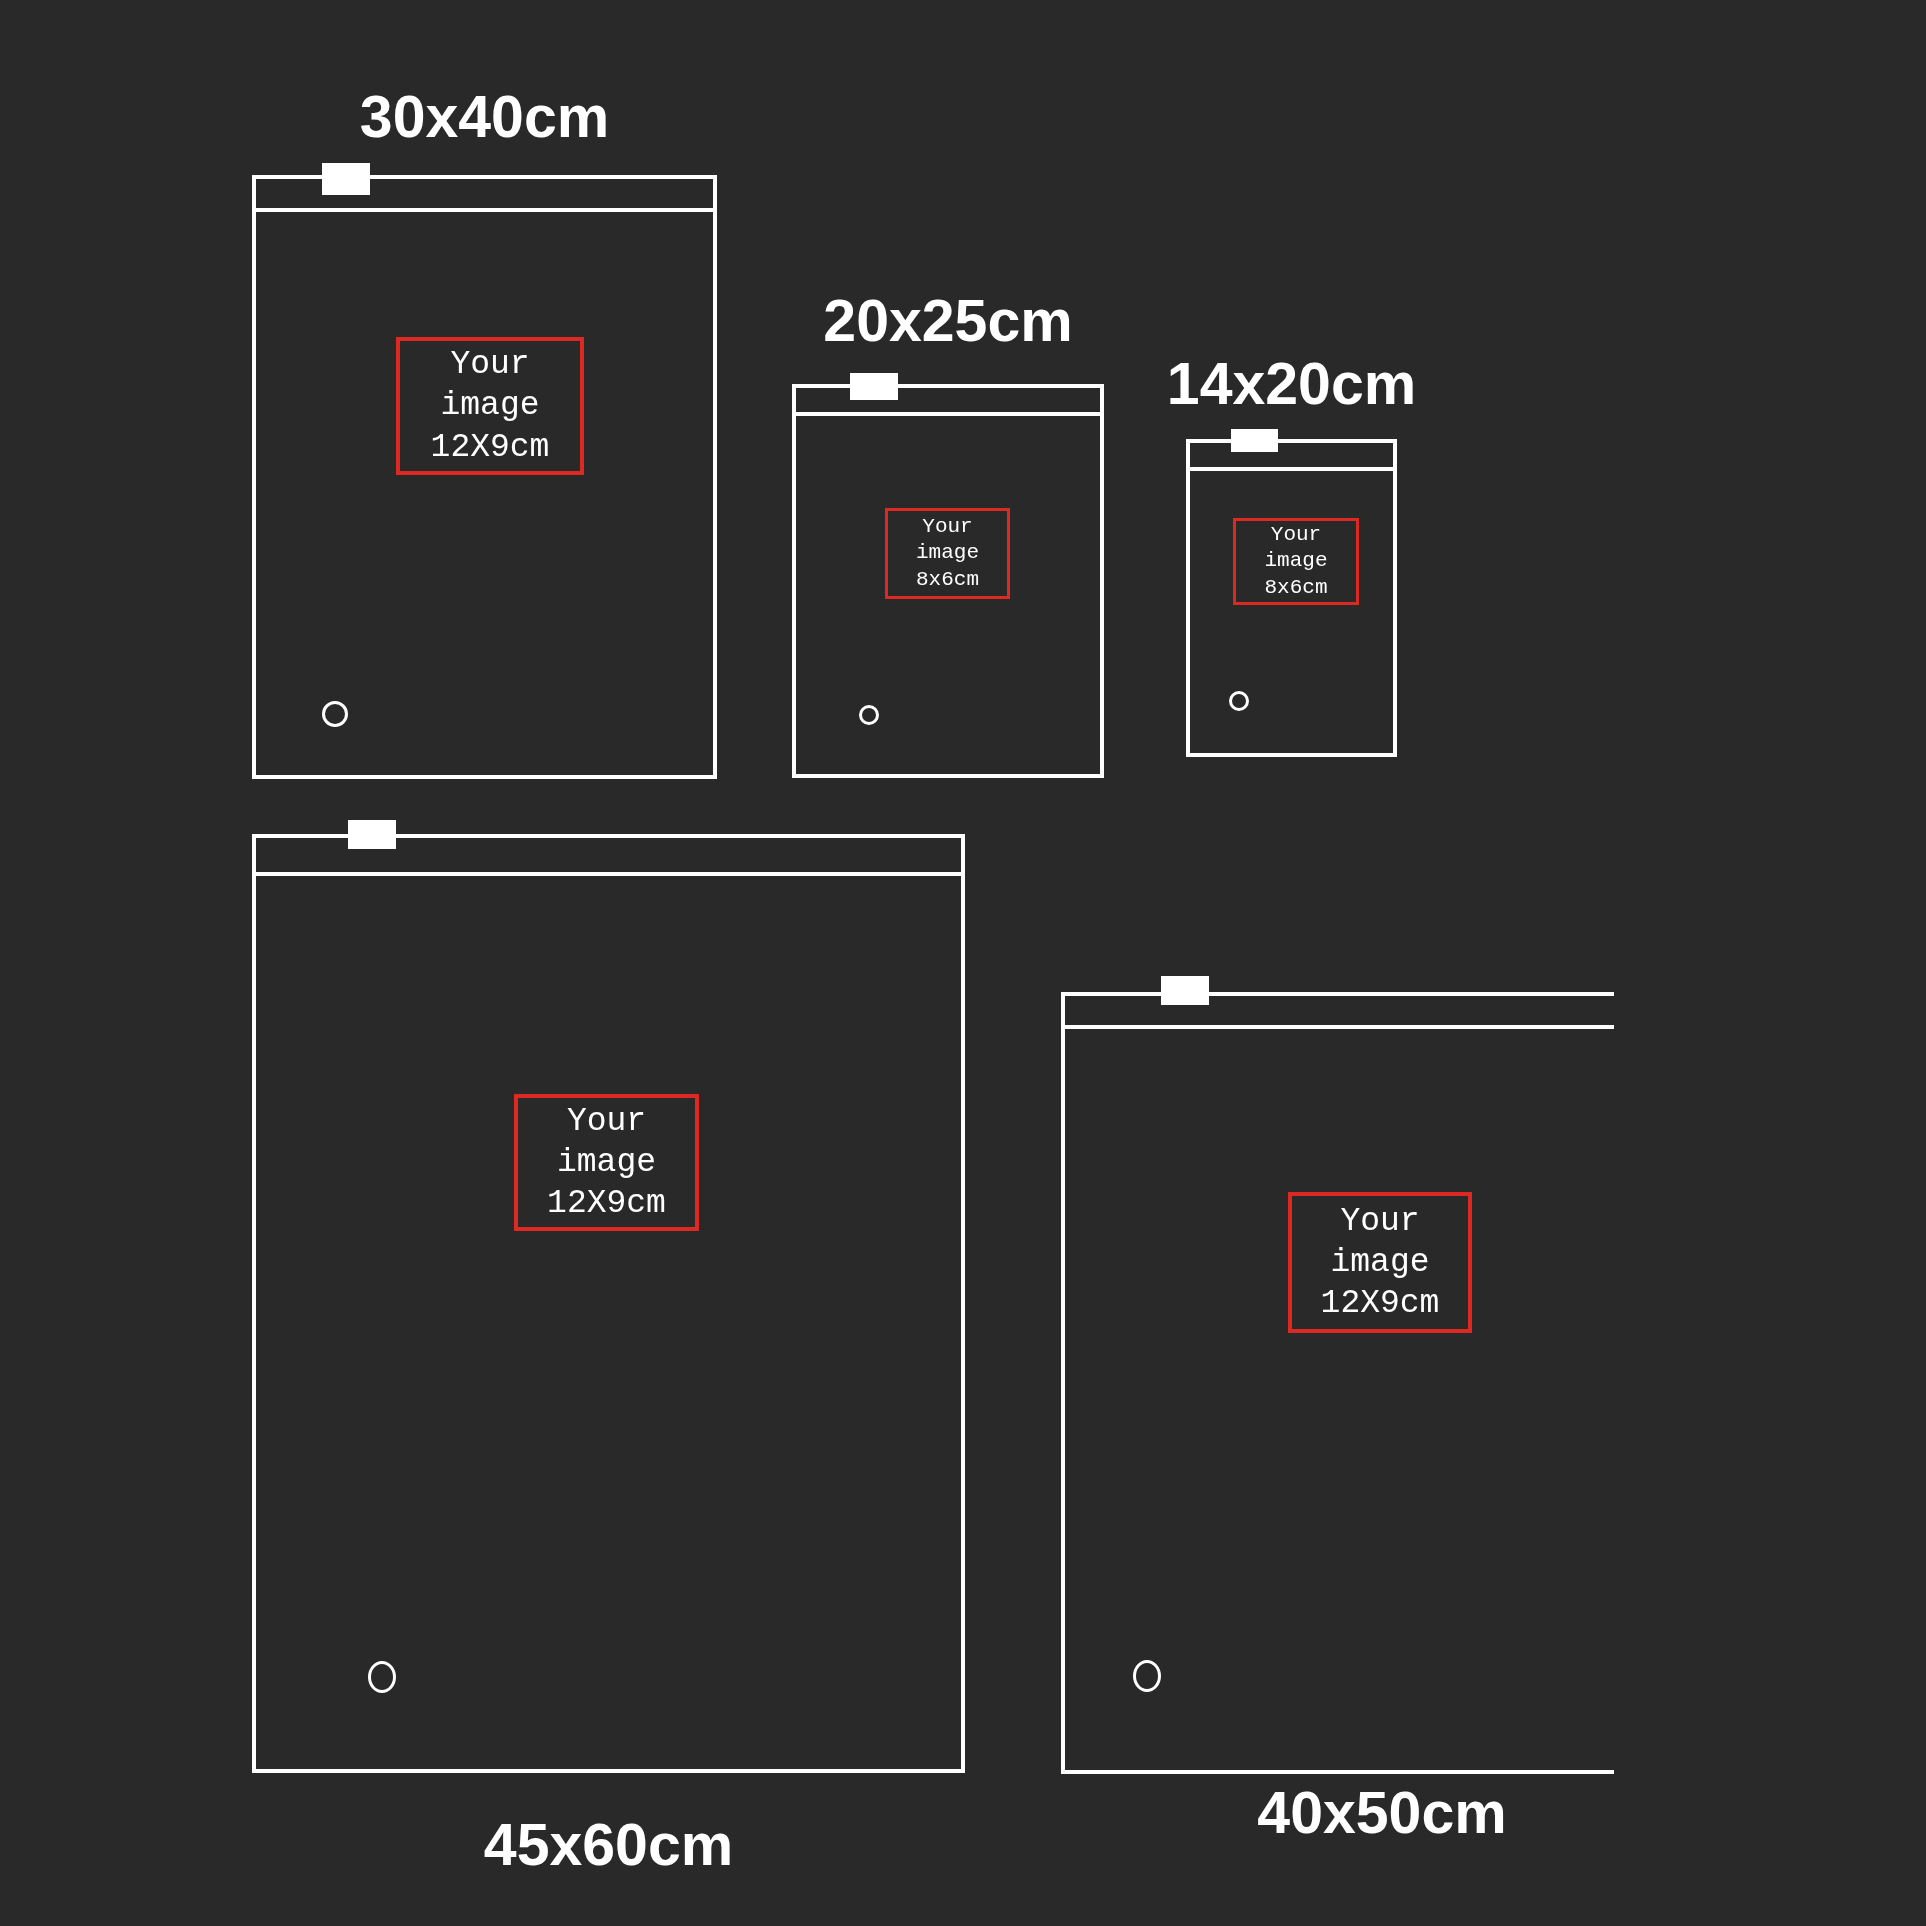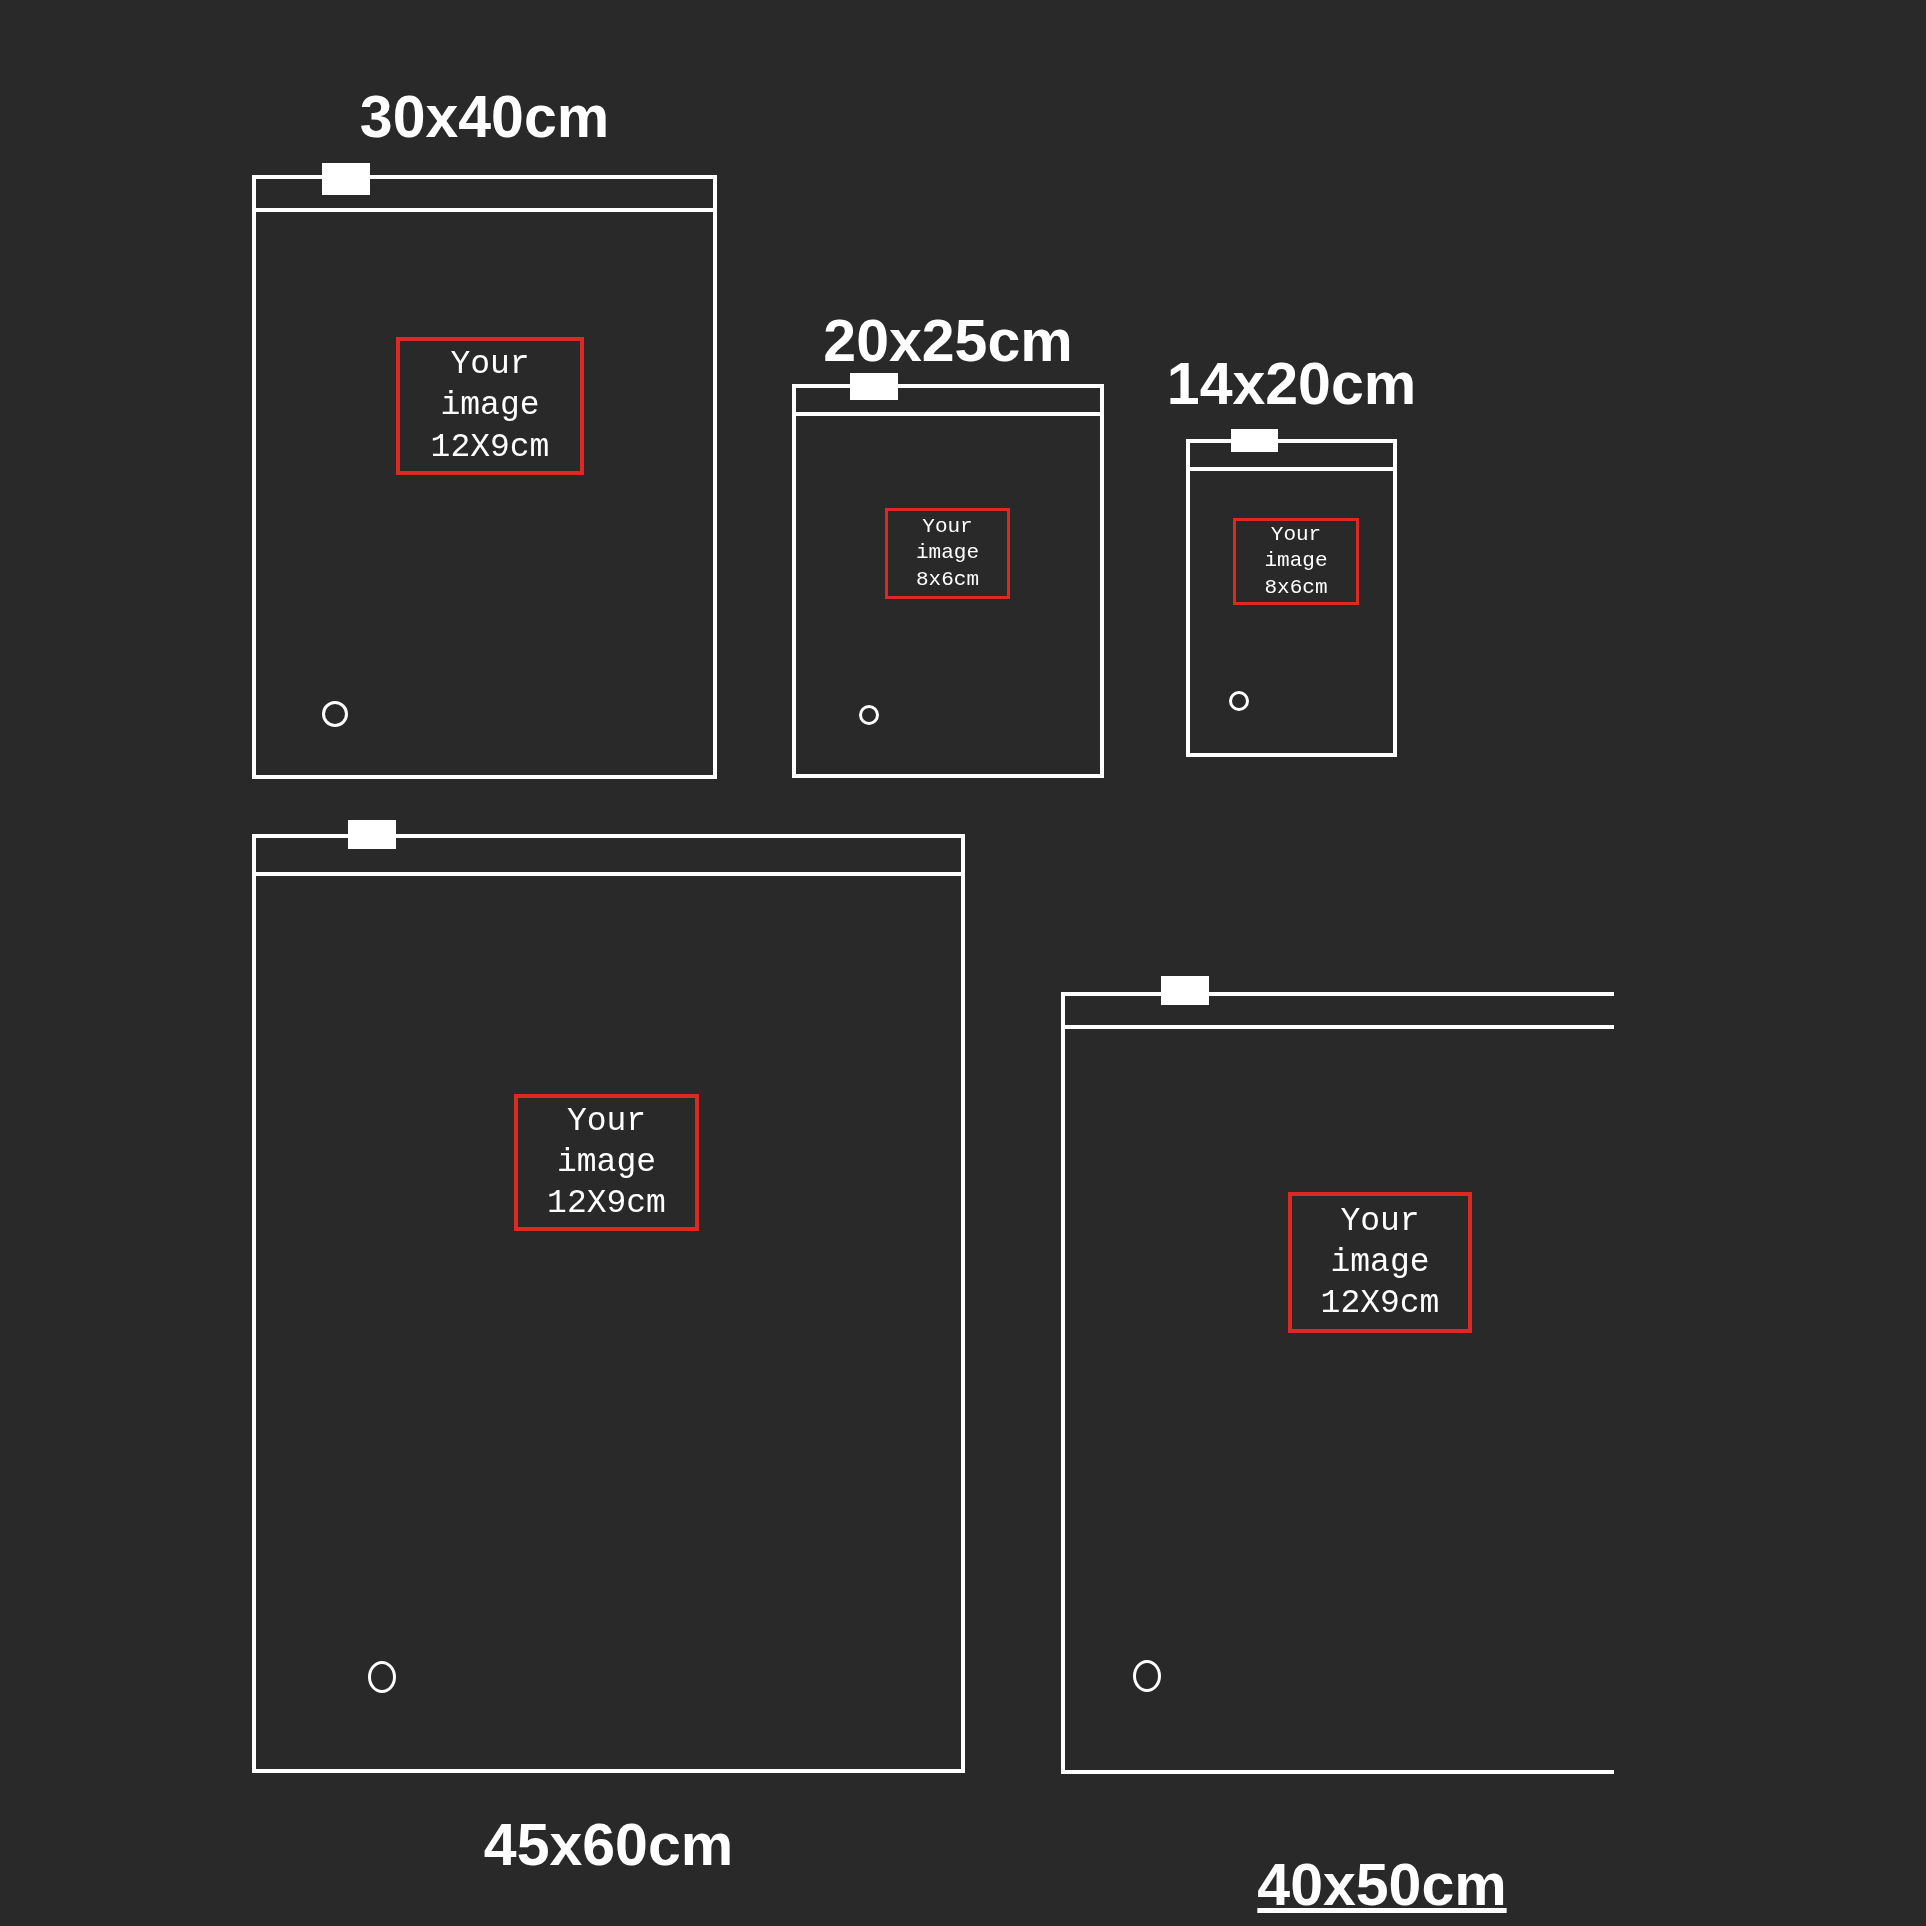--- a/index.html
+++ b/index.html
@@ -61,21 +61,21 @@
   
   .b1{left:252px;top:175px;width:465px;height:604px;}
   .b1 .size-title{top:-87px;}
   .b1 .zip-seam{top:29px;}
   .b1 .zip-tab{left:66px;top:-16px;width:48px;height:32px;}
   .b1 .image-box{left:140px;top:158px;width:188px;height:138px;}
   .b1 .hang-hole{left:66px;top:522px;width:26px;height:26px;}
 
   
   .b2{left:792px;top:384px;width:312px;height:394px;}
-  .b2 .size-title{top:-92px;margin-top:20px;}
+  .b2 .size-title{top:-92px;}
   .b2 .zip-seam{top:24px;}
   .b2 .zip-tab{left:54px;top:-15px;width:48px;height:27px;}
   .b2 .image-box{left:89px;top:120px;width:125px;height:91px;}
   .b2 .hang-hole{left:63px;top:317px;width:20px;height:20px;}
 
   
   .b3{left:1186px;top:439px;width:211px;height:318px;}
   .b3 .size-title{top:-84px;}
   .b3 .zip-seam{top:24px;}
   .b3 .zip-tab{left:41px;top:-14px;width:47px;height:23px;}
@@ -85,21 +85,21 @@
   
   .b4{left:252px;top:834px;width:713px;height:939px;}
   .b4 .size-title{top:982px;text-align:right;}
   .b4 .zip-seam{top:34px;}
   .b4 .zip-tab{left:92px;top:-18px;width:48px;height:29px;}
   .b4 .image-box{left:258px;top:256px;width:185px;height:137px;}
   .b4 .hang-hole{left:112px;top:823px;width:28px;height:32px;}
 
   
   .b5{left:1061px;top:992px;width:642px;height:782px;}
-  .b5 .size-title{top:864px;text-decoration:underline;}
+  .b5 .size-title{top:792px;}
   .b5 .zip-seam{top:29px;}
   .b5 .zip-tab{left:96px;top:-20px;width:48px;height:29px;}
   .b5 .image-box{left:223px;top:196px;width:184px;height:141px;}
   .b5 .hang-hole{left:68px;top:664px;width:28px;height:32px;}
 </style>
 </head>
 <body>
 
 <div class="canvas">
 

